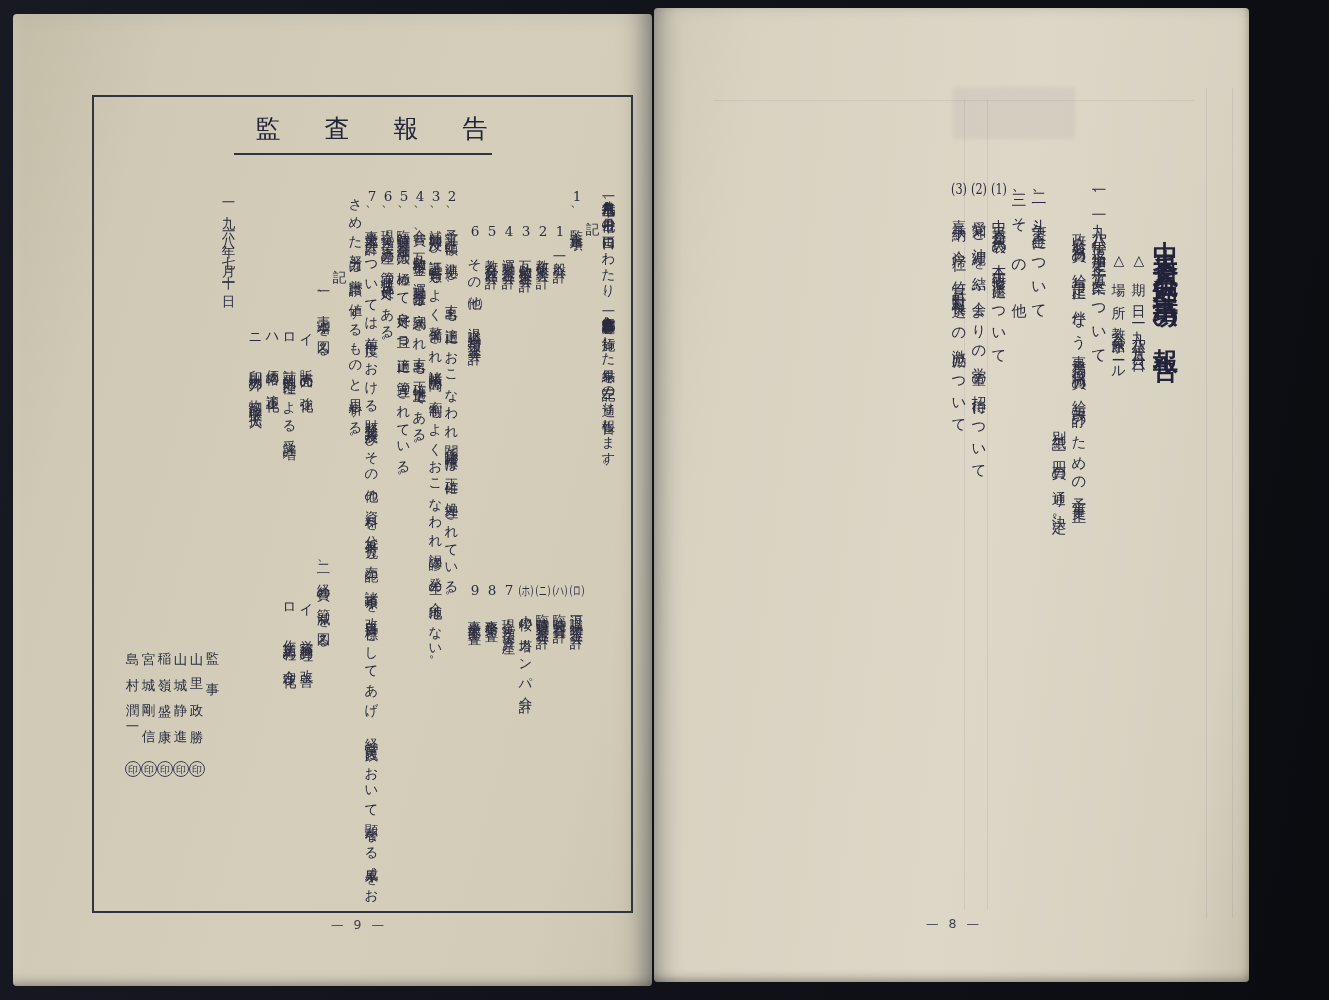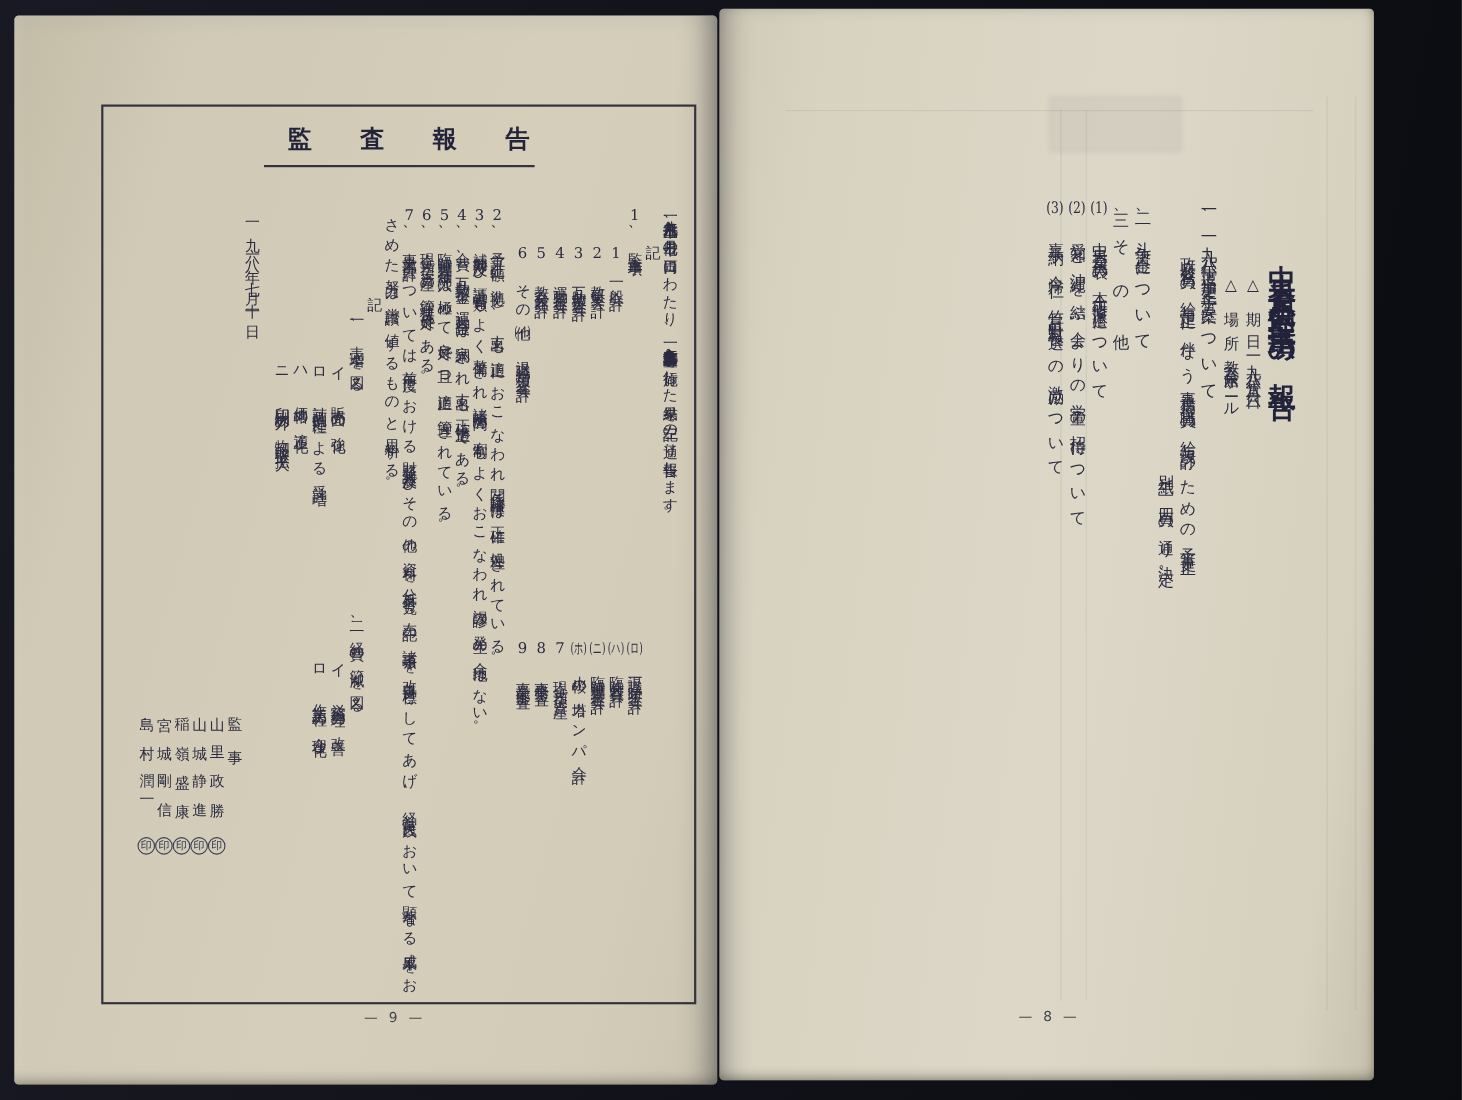--- a/index.html
+++ b/index.html
@@ -55,21 +55,21 @@
   .audit-title {
     margin:15px auto 0 auto;
     width:fit-content;
     border-bottom:2px solid #33333f;
     padding:0 4px 8px 10px;
     text-align:center;
     color:#23233a;
   }
   .audit-title-text {
     display:inline-block;
-    font-size:22px; font-weight:bold;
+    font-size:25px; font-weight:normal;
     letter-spacing:44px; margin-right:-44px;
     white-space:nowrap;
     margin-left:12px;
   }
   .left-flow { top:92px; right:14px; height:716px; }
 
   .ki  { padding-top:22px; margin-left:5px; }
   .ki2 { padding-top:70px; margin-left:6px; }
   .m4 { margin-left:4px; } .m5 { margin-left:5px; } .m6 { margin-left:6px; } .m10 { margin-left:10px; }
 

